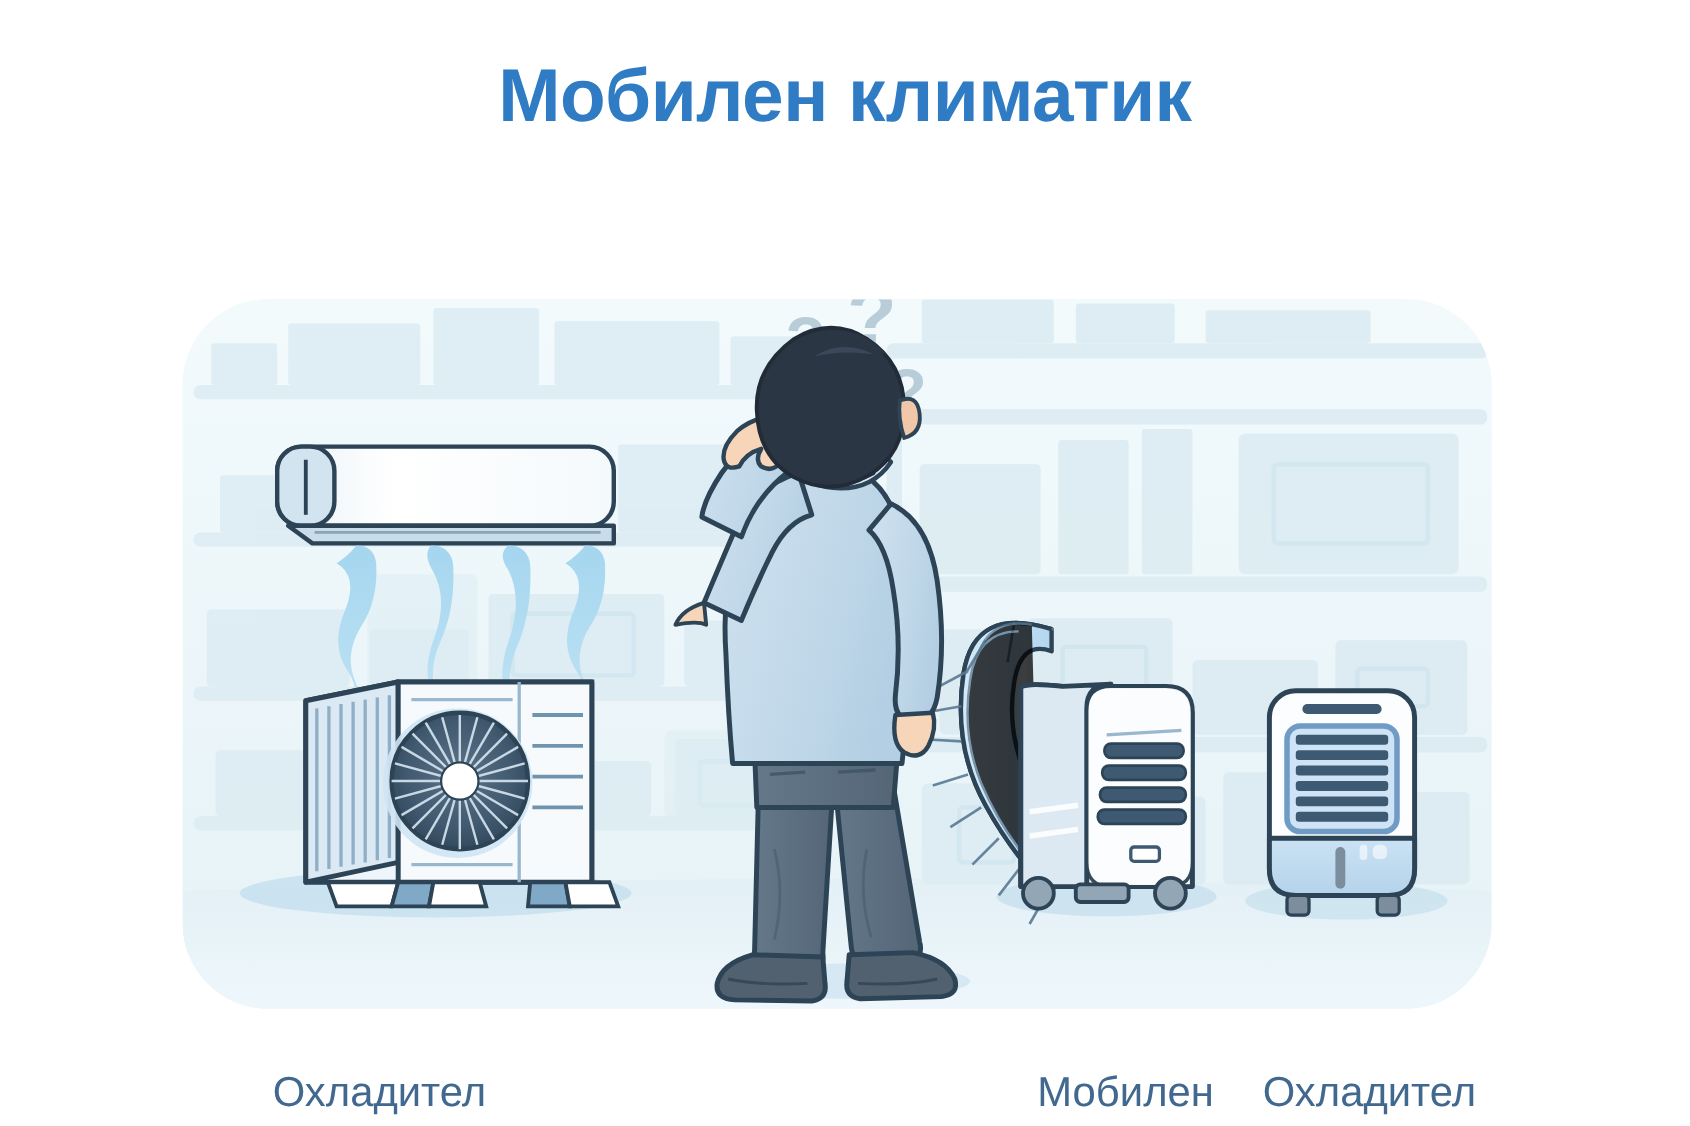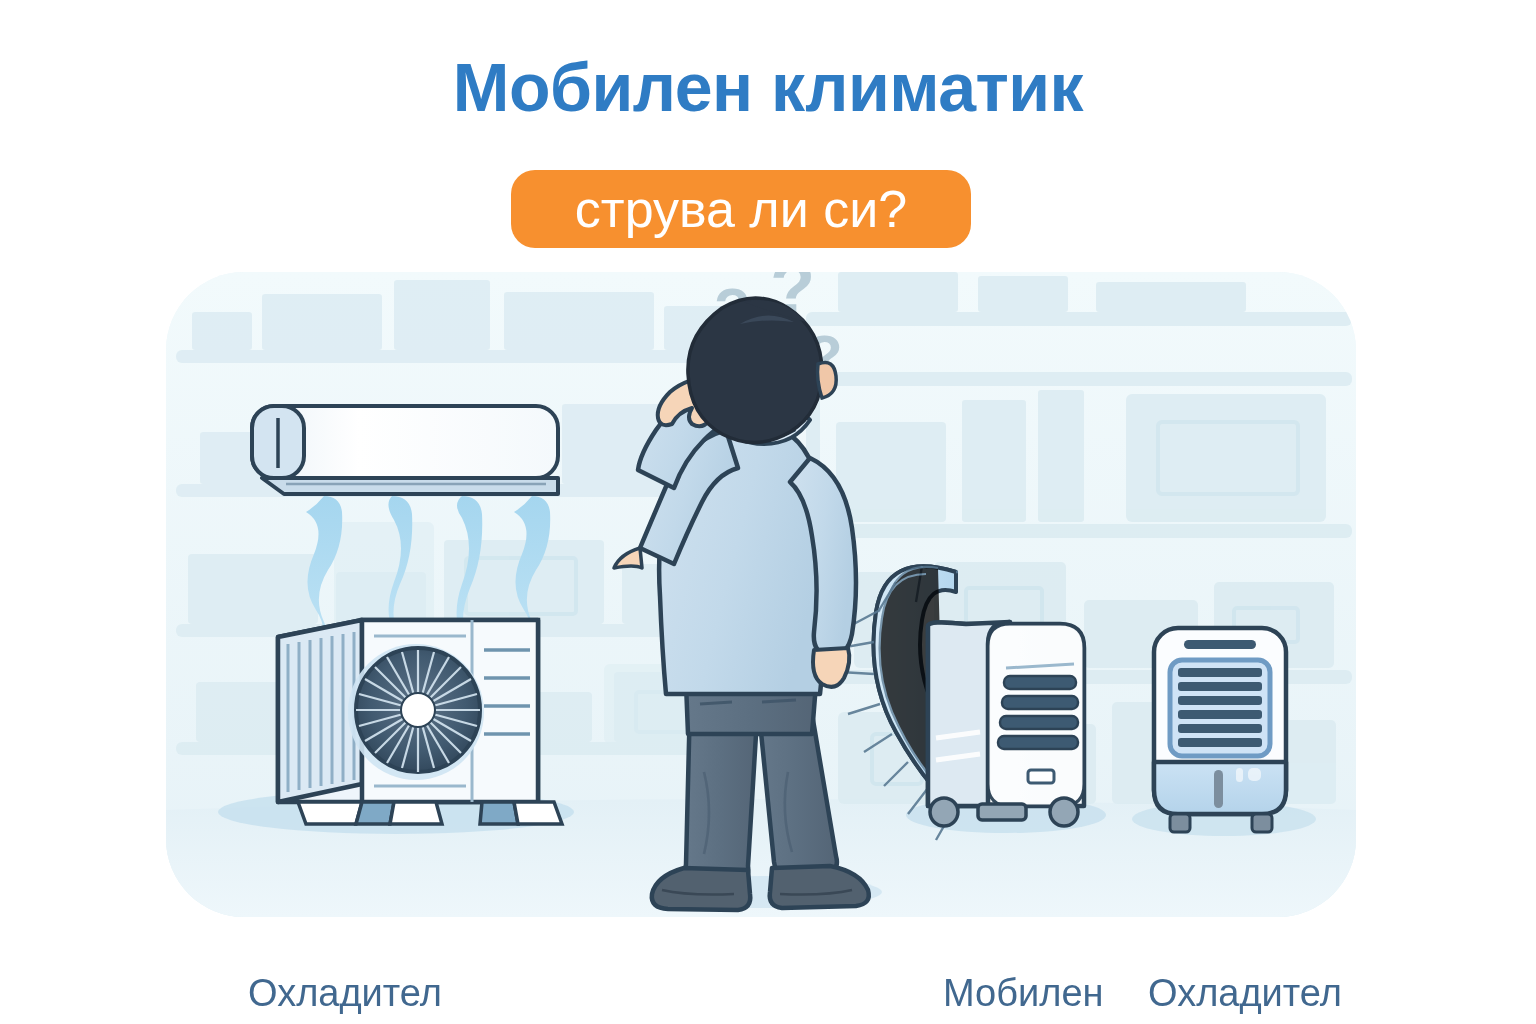--- a/index.html
+++ b/index.html
@@ -58,23 +58,20 @@
   .label-portable{left:943px;top:859px;}
   .label-cooler{left:1148px;top:859px;}
 </style>
 </head>
 <body>
 
 <div id="stage">
 
   <div class="title">Мобилен климатик</div>
 
-  <div class="badge">
-    <span>струва ли си?</span>
-  </div>
 
   <div class="scene">
     <div class="svgwrap">
       <svg width="1190" height="645" viewBox="0 0 1190 645" xmlns="http://www.w3.org/2000/svg">
         <defs>
           <linearGradient id="gWall" x1="0" y1="0" x2="0" y2="1">
             <stop offset="0%" stop-color="#f2fafc"></stop>
             <stop offset="100%" stop-color="#e6f2f7"></stop>
           </linearGradient>
           <linearGradient id="gFloor" x1="0" y1="0" x2="0" y2="1">

